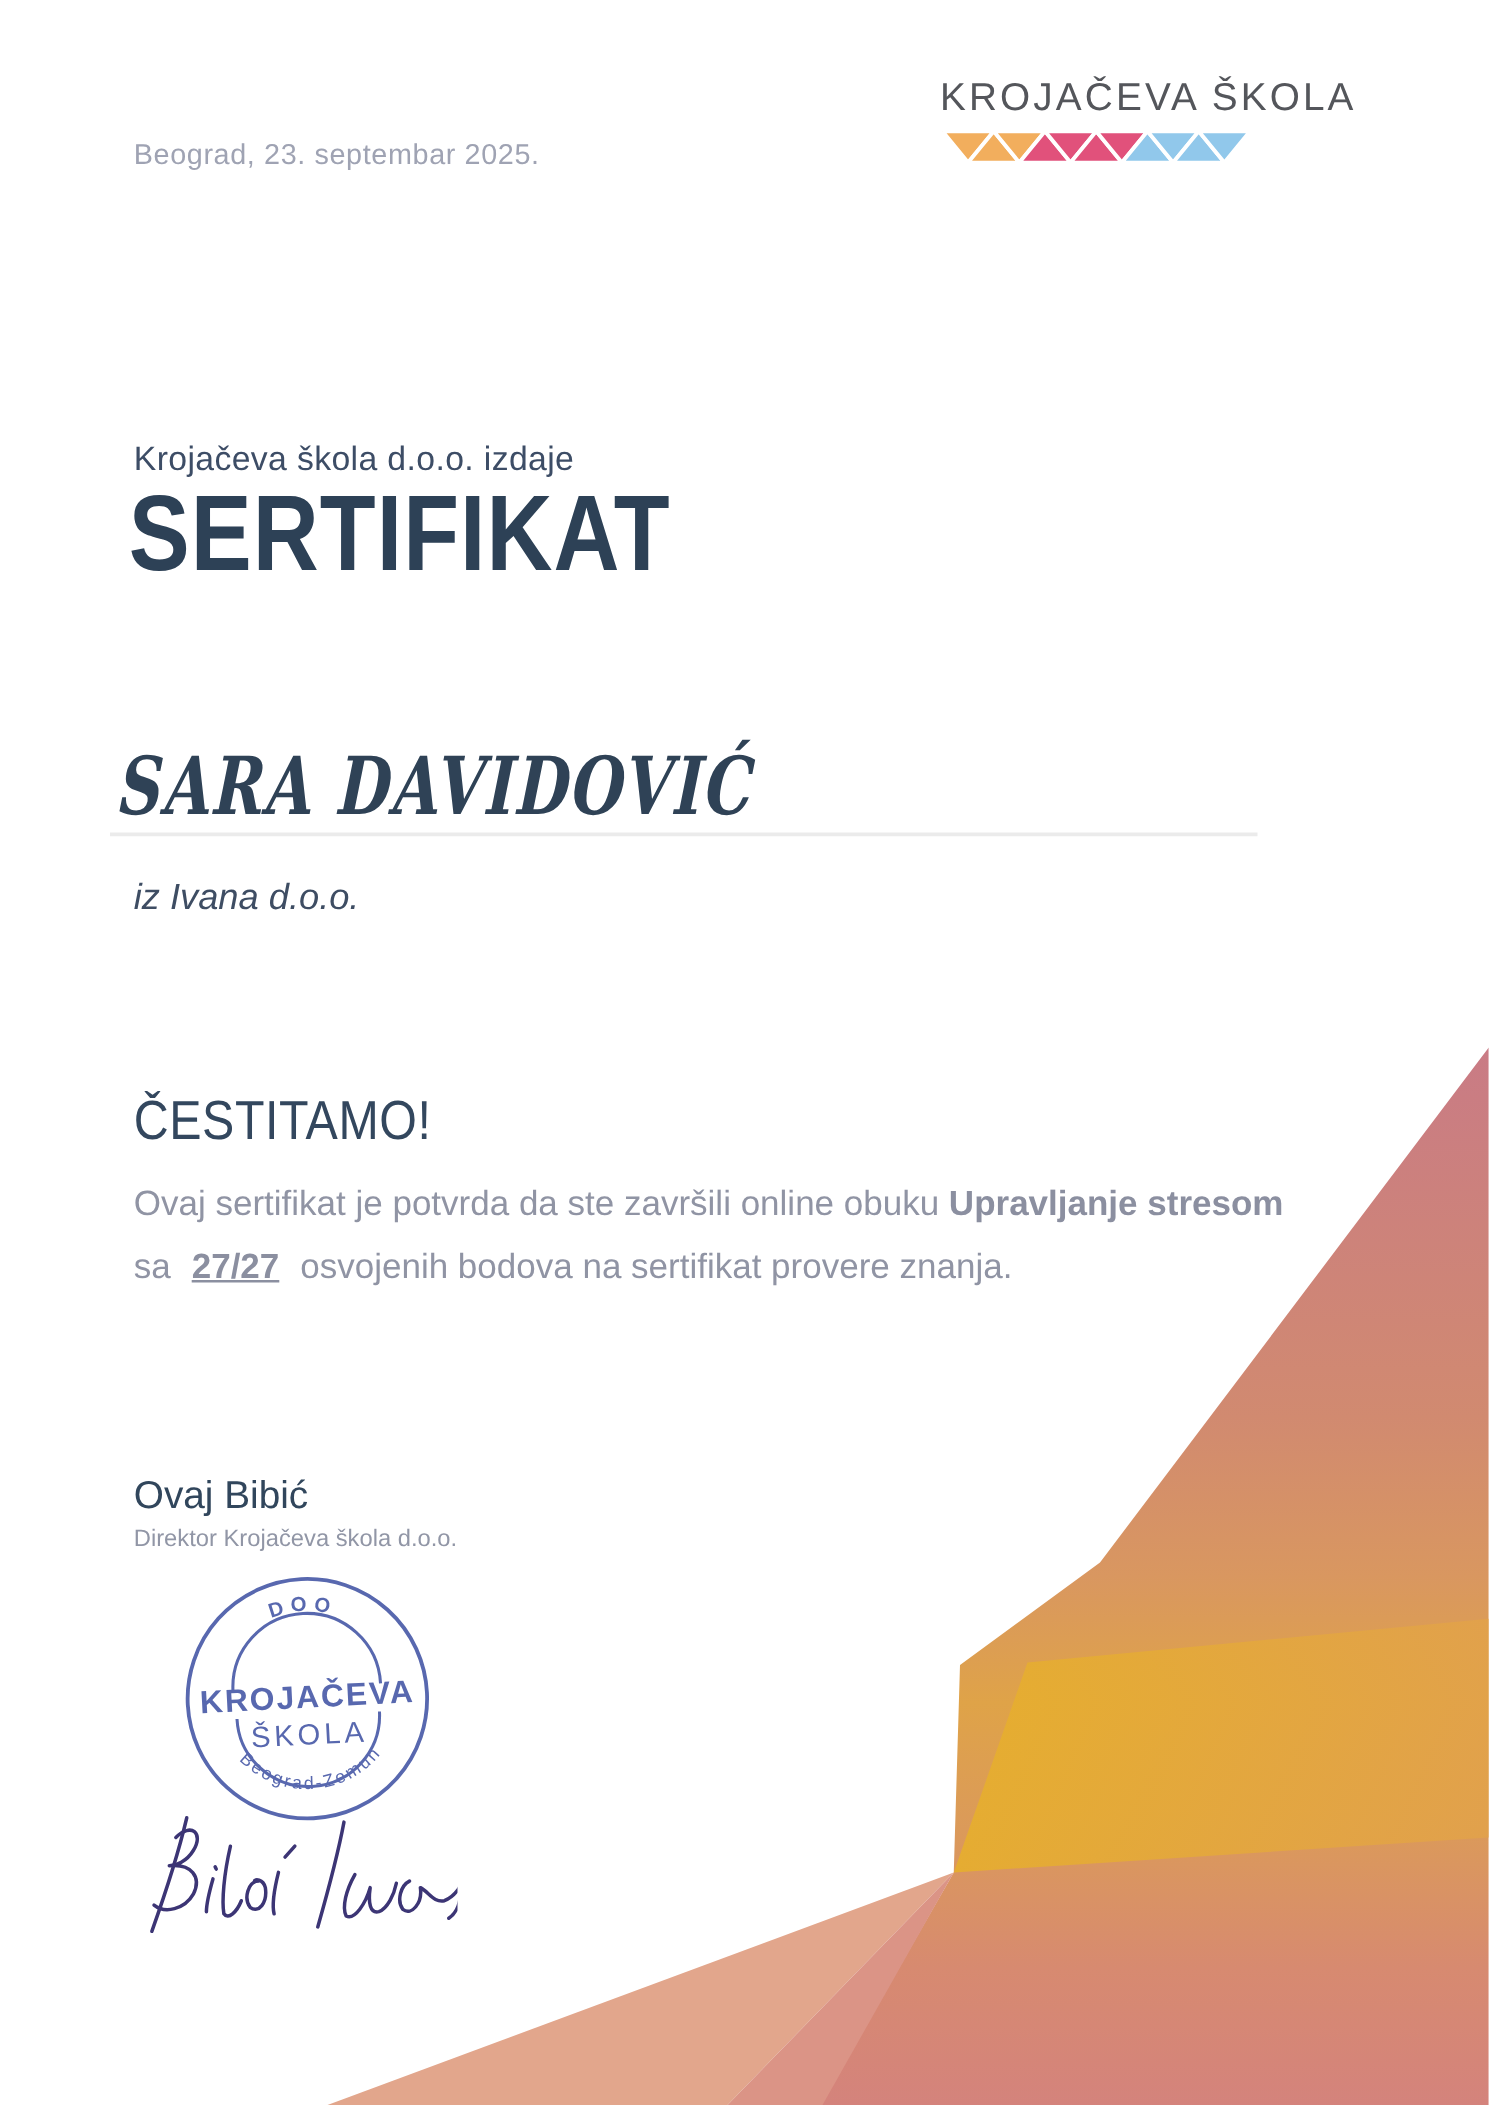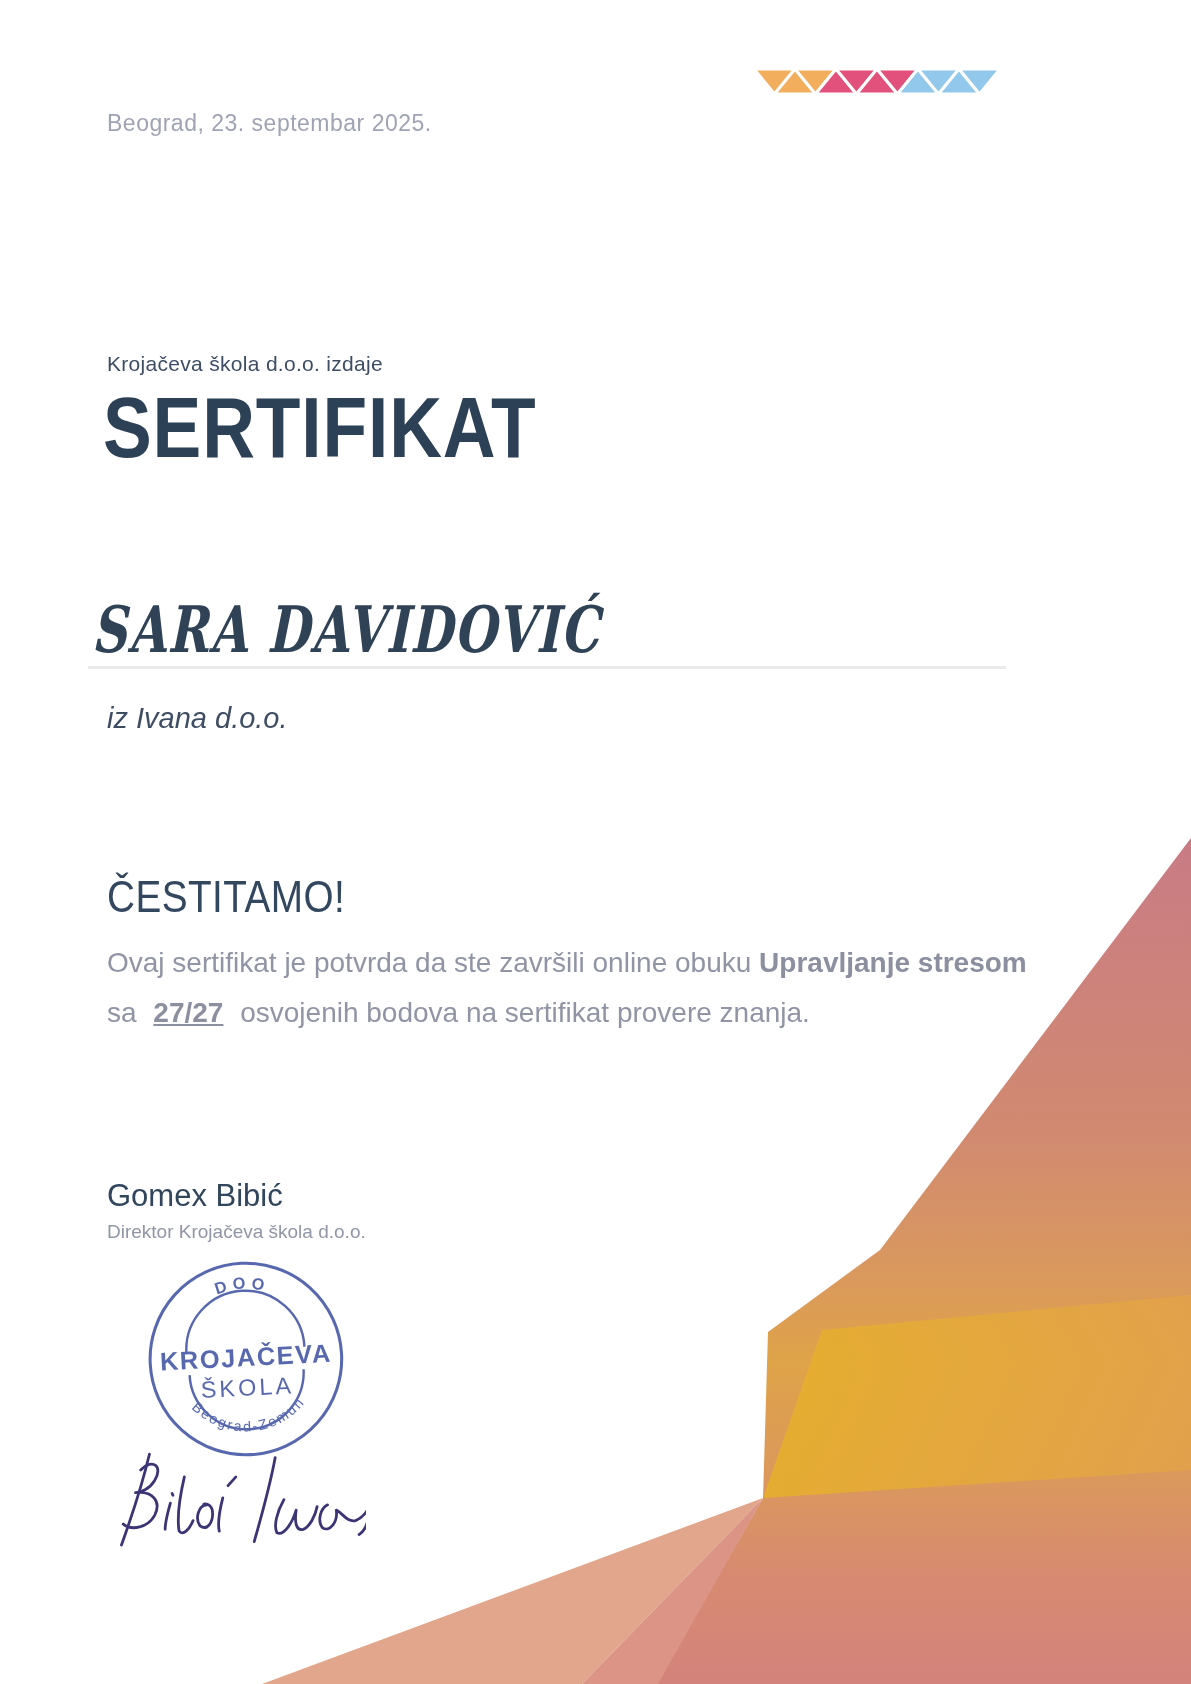--- a/index.html
+++ b/index.html
@@ -24,21 +24,21 @@
 
   .logo{position:absolute;left:700px;top:60px;width:385px;text-align:left;}
   .logo-text{
     font-size:31px;color:#54565b;letter-spacing:2.5px;
     margin-left:52px;white-space:nowrap;
   }
   .logo-tris{display:block;margin-left:54px;margin-top:8px;}
 
   .issuer-line{
     position:absolute;left:107px;top:352px;
-    font-size:21px;color:#3d4d66;letter-spacing:.3px;
+    font-size:27px;color:#3d4d66;letter-spacing:.3px;
   }
   .cert-title{
     position:absolute;left:103px;top:378px;margin:0;
     font-size:86px;font-weight:800;color:#2d4156;letter-spacing:1px;
     transform:scaleX(.85);transform-origin:left center;white-space:nowrap;
   }
 
   .name-rule{
     position:absolute;left:88px;top:666px;width:918px;height:3px;
     background:#ebebeb;
@@ -109,20 +109,21 @@
     <polygon points="763,1498 822,1330 1191,1295 1191,1470" fill="url(#gGold)" opacity="0.85"></polygon>
     <polygon points="763,1498 262,1684 582,1684" fill="#e2a68c"></polygon>
     <polygon points="763,1498 582,1684 658,1684" fill="#db9486"></polygon>
   </svg>
 
   <div class="content">
 
     <div class="date-line">Beograd, 23. septembar 2025.</div>
 
     <div class="logo">
+      <div class="logo-text">KROJAČEVA ŠKOLA</div>
       <svg class="logo-tris" viewBox="0 0 246 27" width="246" height="27" aria-hidden="true">
         <g stroke="#ffffff" stroke-width="3" stroke-linejoin="round">
           <polygon points="0,1 41,1 20.5,26" fill="#f2ae5d"></polygon>
           <polygon points="20.5,26 61.5,26 41,1" fill="#f2ae5d"></polygon>
           <polygon points="41,1 82,1 61.5,26" fill="#f2ae5d"></polygon>
           <polygon points="61.5,26 102.5,26 82,1" fill="#e1517b"></polygon>
           <polygon points="82,1 123,1 102.5,26" fill="#e1517b"></polygon>
           <polygon points="102.5,26 143.5,26 123,1" fill="#e1517b"></polygon>
           <polygon points="123,1 164,1 143.5,26" fill="#e1517b"></polygon>
           <polygon points="143.5,26 184.5,26 164,1" fill="#91c8eb"></polygon>
@@ -139,21 +140,21 @@
 
     <div class="name-rule"></div>
     <div class="recipient-name">SARA DAVIDOVIĆ</div>
 
     <div class="company-line">iz Ivana d.o.o.</div>
 
     <h2 class="congrats-heading">ČESTITAMO!</h2>
 
     <p class="congrats-body"><span>Ovaj sertifikat je potvrda da ste završili online obuku </span><span class="b">Upravljanje stresom</span><span> sa </span><span class="b score">27/27</span><span> osvojenih bodova na sertifikat provere znanja.</span></p>
 
-    <div class="sig-name">Gomex Bibić</div>
+    <div class="sig-name">Ovaj Bibić</div>
     <div class="sig-title">Direktor Krojačeva škola d.o.o.</div>
 
     <svg class="stamp" viewBox="0 0 200 210" width="204" height="214" aria-hidden="true" opacity="0.88">
       <defs>
         <path id="stampTop" d="M 32,102 A 68,68 0 0 1 168,102" fill="none"></path>
         <path id="stampBottom" d="M 26,100 A 74,74 0 0 0 174,100" fill="none"></path>
       </defs>
       <circle cx="100" cy="103" r="94" fill="none" stroke="#4254a4" stroke-width="3"></circle>
       <path class="arc" d="M 42,94 A 58,58 0 0 1 158,94" stroke-width="2.4"></path>
       <path class="arc" d="M 44,116 A 56,56 0 0 0 156,116" stroke-width="2.4"></path>

